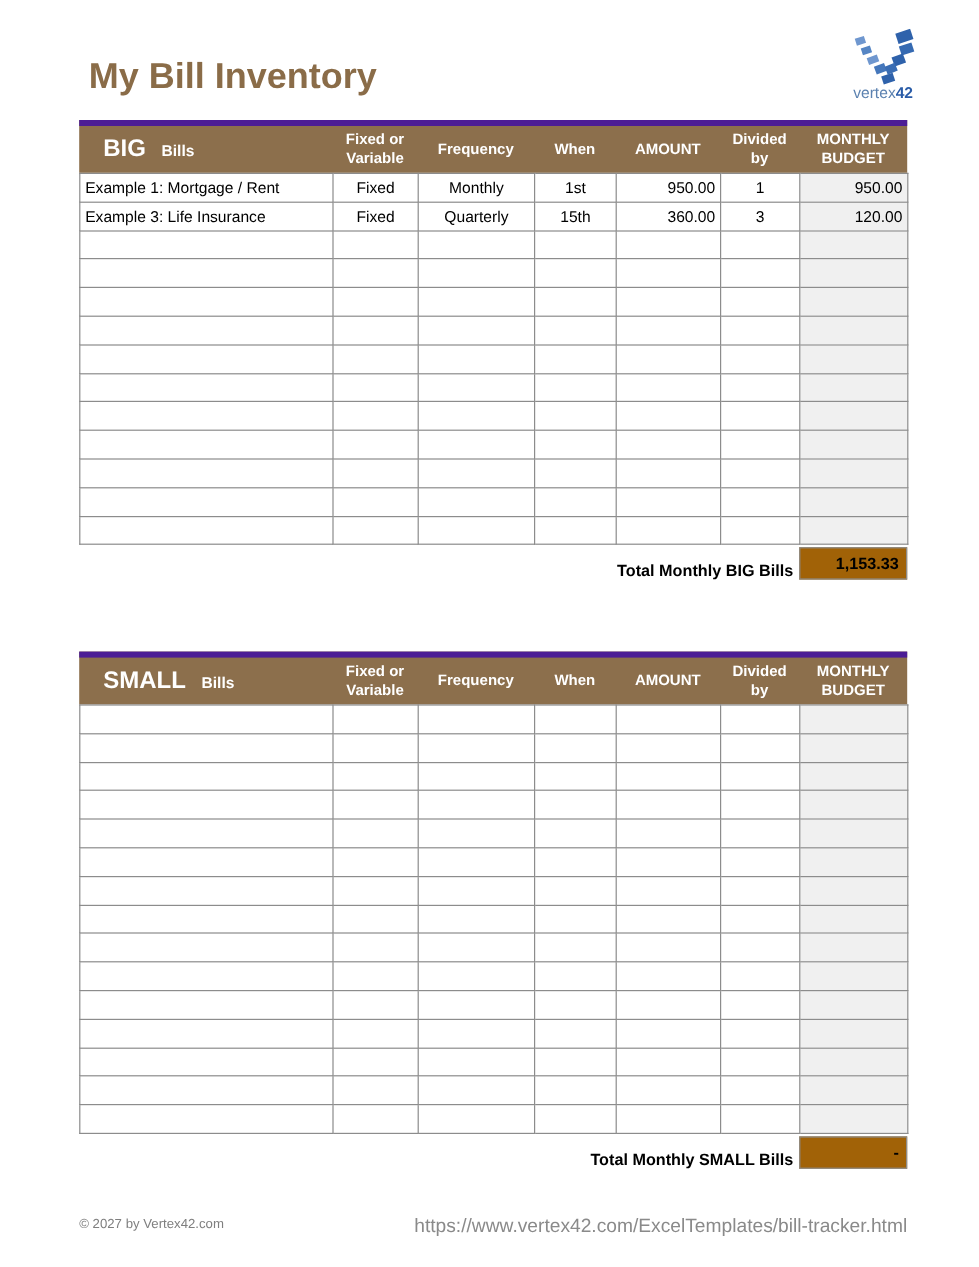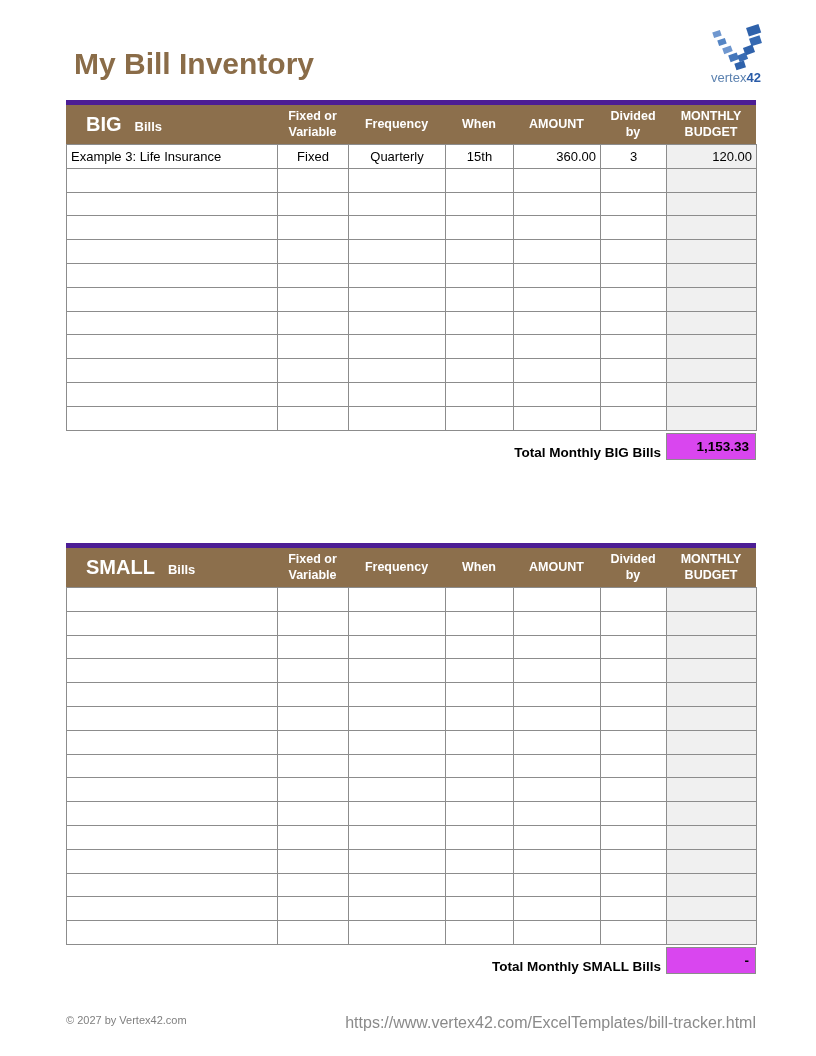--- a/index.html
+++ b/index.html
@@ -38,21 +38,21 @@
     font-size:13px;overflow:hidden;white-space:nowrap;box-sizing:border-box;
   }
   td.c0{text-align:left;padding-left:5px;}
   td.c1,td.c2,td.c3,td.c5{text-align:center;}
   td.c4{text-align:right;padding-right:6px;}
   td.c6{text-align:right;padding-right:6px;background:#f0f0f0;}
   
   .total-row{display:flex;justify-content:flex-end;align-items:flex-end;margin-top:2px;height:27px;}
   .total-label{font-size:13.5px;font-weight:bold;margin-right:5px;}
   .total-value{
-    width:90px;height:27px;box-sizing:border-box;background:#d946ef;
+    width:90px;height:27px;box-sizing:border-box;background:#a16207;
     border:1px solid #8c8c8c;display:flex;align-items:center;justify-content:flex-end;
     padding-right:6px;font-size:13.5px;font-weight:bold;
   }
   
   .footer-left{position:absolute;left:66px;top:1014px;font-size:11px;color:#7f7f7f;}
   .footer-right{position:absolute;right:60px;top:1014px;font-size:16px;color:#8a8a8a;}
   .logo-word{font-size:13px;font-weight:bold;}
 </style>
 </head>
 <body>
@@ -99,20 +99,29 @@
         <col style="width:211px">
           <col style="width:71px">
           <col style="width:97px">
         <col style="width:68px">
           <col style="width:87px">
           <col style="width:66px">
           <col style="width:90px">
       </colgroup>
       <tbody>
           <tr>
+            <td class="c0">Example 1: Mortgage / Rent</td>
+            <td class="c1">Fixed</td>
+            <td class="c2">Monthly</td>
+            <td class="c3">1st</td>
+            <td class="c4">950.00</td>
+            <td class="c5">1</td>
+            <td class="c6">950.00</td>
+          </tr>
+          <tr>
             <td class="c0">Example 3: Life Insurance</td>
             <td class="c1">Fixed</td>
             <td class="c2">Quarterly</td>
             <td class="c3">15th</td>
             <td class="c4">360.00</td>
             <td class="c5">3</td>
             <td class="c6">120.00</td>
           </tr>
           <tr>
             <td class="c0"></td>

